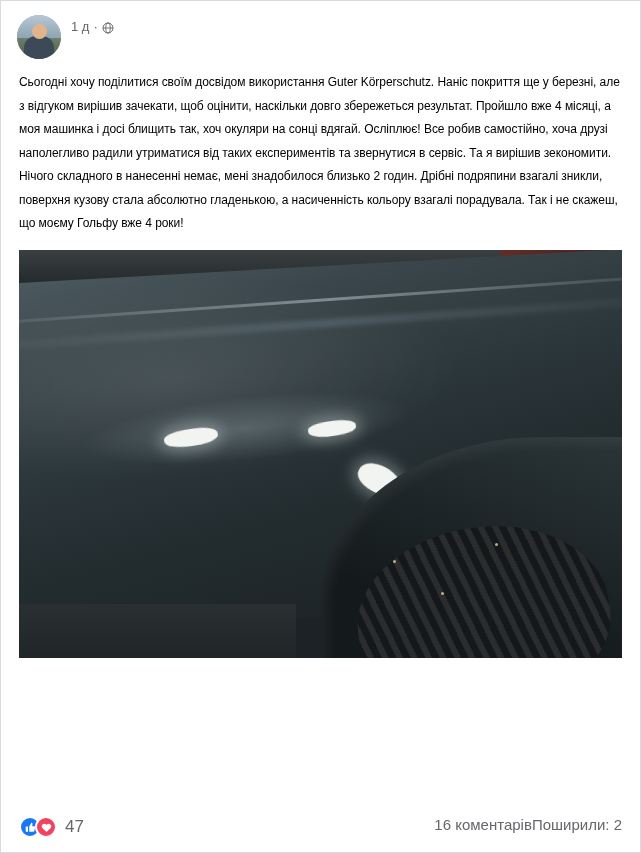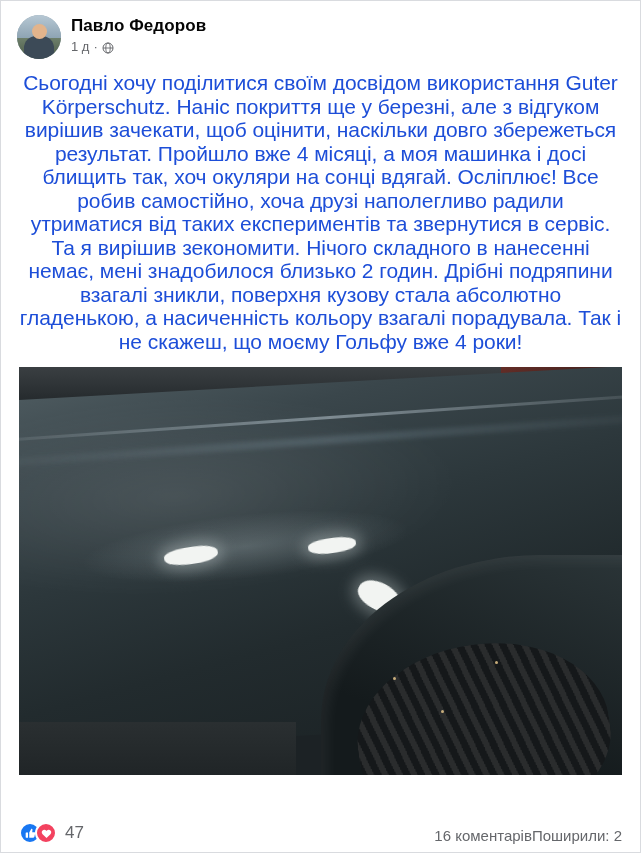--- a/index.html
+++ b/index.html
@@ -97,24 +97,24 @@
   .globe-icon {
     display: inline-block;
     width: 12px;
     height: 12px;
     position: relative;
     top: 1px;
   }
   
   .post-body {
     padding: 6px 18px 0 18px;
-    font-size: 21px;
+    font-size: 12px;
     line-height: 23.5px;
-    color: #1d4ed8;
-    text-align: center;
+    color: #000000;
+    text-align: left;
     letter-spacing: -0.05px;
   }
   
   .post-image-wrap {
     margin-top: 14px;
     padding: 0 18px;
     flex: 1 1 auto;
     min-height: 0;
   }
   .post-image {
@@ -222,23 +222,23 @@
     position: absolute;
     width: 3px;
     height: 3px;
     border-radius: 50%;
     background: #e3c48a;
     opacity: .85;
   }
   
   .post-footer {
     display: flex;
-    align-items: flex-end;
+    align-items: flex-start;
     justify-content: space-between;
-    padding: 12px 18px 8px 18px;
+    padding: 12px 18px 14px 18px;
     flex: 0 0 auto;
   }
   .reactions {
     display: flex;
     align-items: center;
   }
   .reaction-badge {
     width: 22px;
     height: 22px;
     border-radius: 50%;
@@ -276,21 +276,20 @@
 <div class="post-card">
 
   <div class="post-header">
     <div class="avatar">
       <div class="sky"></div>
       <div class="ground"></div>
       <div class="body"></div>
       <div class="head"></div>
     </div>
     <div class="header-text">
-      <div class="author-name">Павло Федоров</div>
       <div class="meta-row">
         <span>1 д</span>
         <span class="meta-sep">·</span>
         <span class="globe-icon">
           <svg width="12" height="12" viewBox="0 0 12 12">
             <circle cx="6" cy="6" r="5" fill="none" stroke="#65676b" stroke-width="1"></circle>
             <ellipse cx="6" cy="6" rx="2.2" ry="5" fill="none" stroke="#65676b" stroke-width="0.9"></ellipse>
             <line x1="1" y1="6" x2="11" y2="6" stroke="#65676b" stroke-width="0.9"></line>
           </svg>
         </span>

